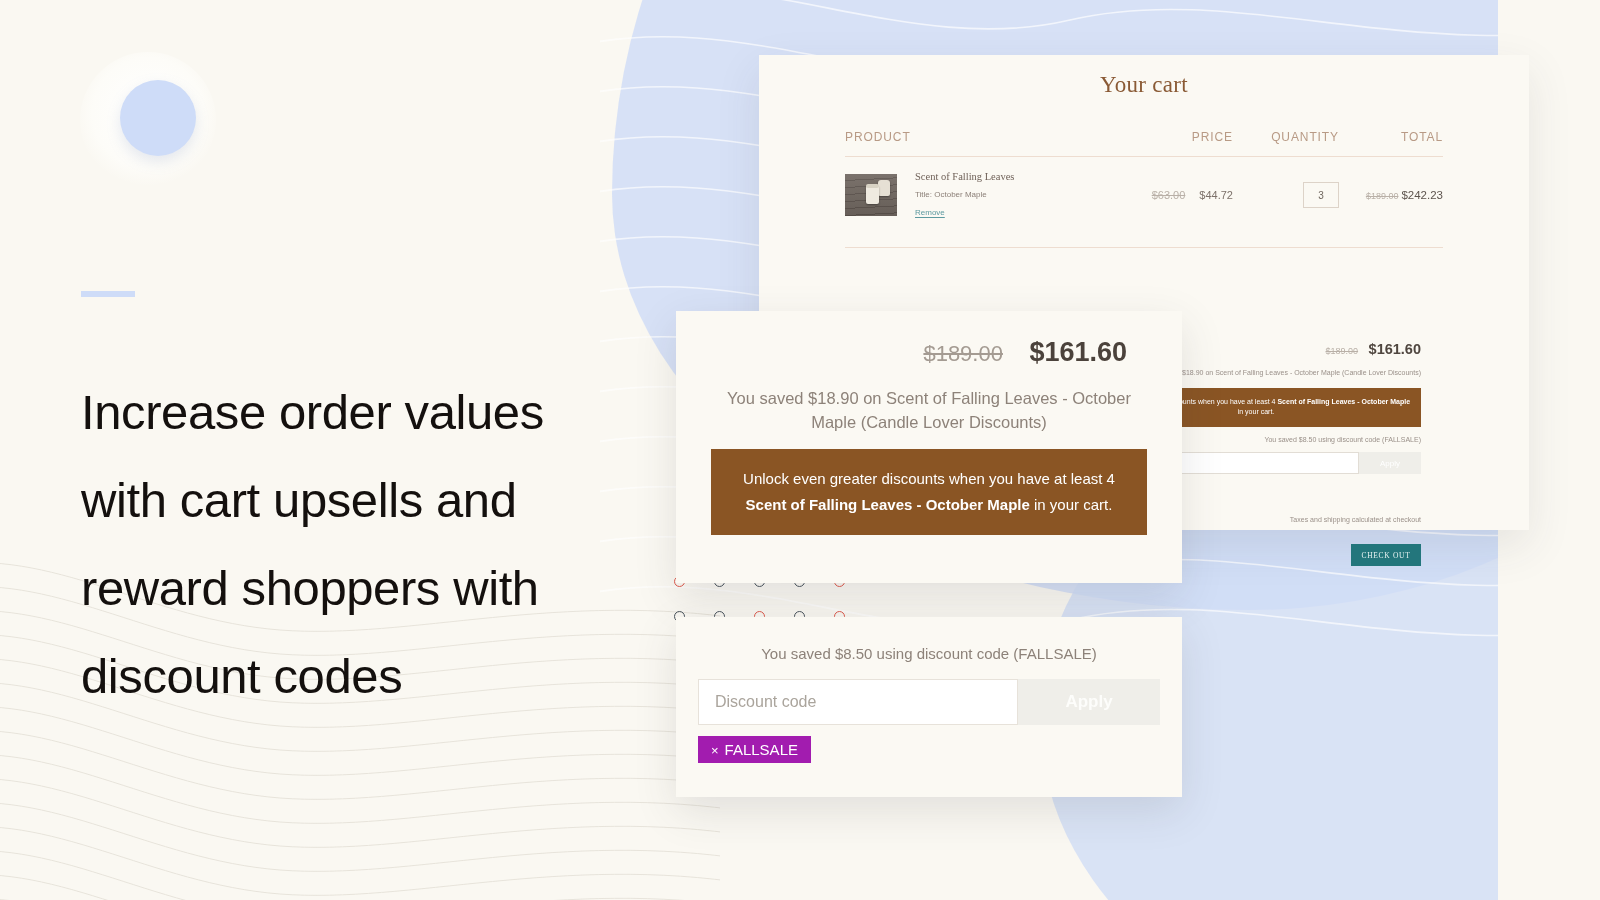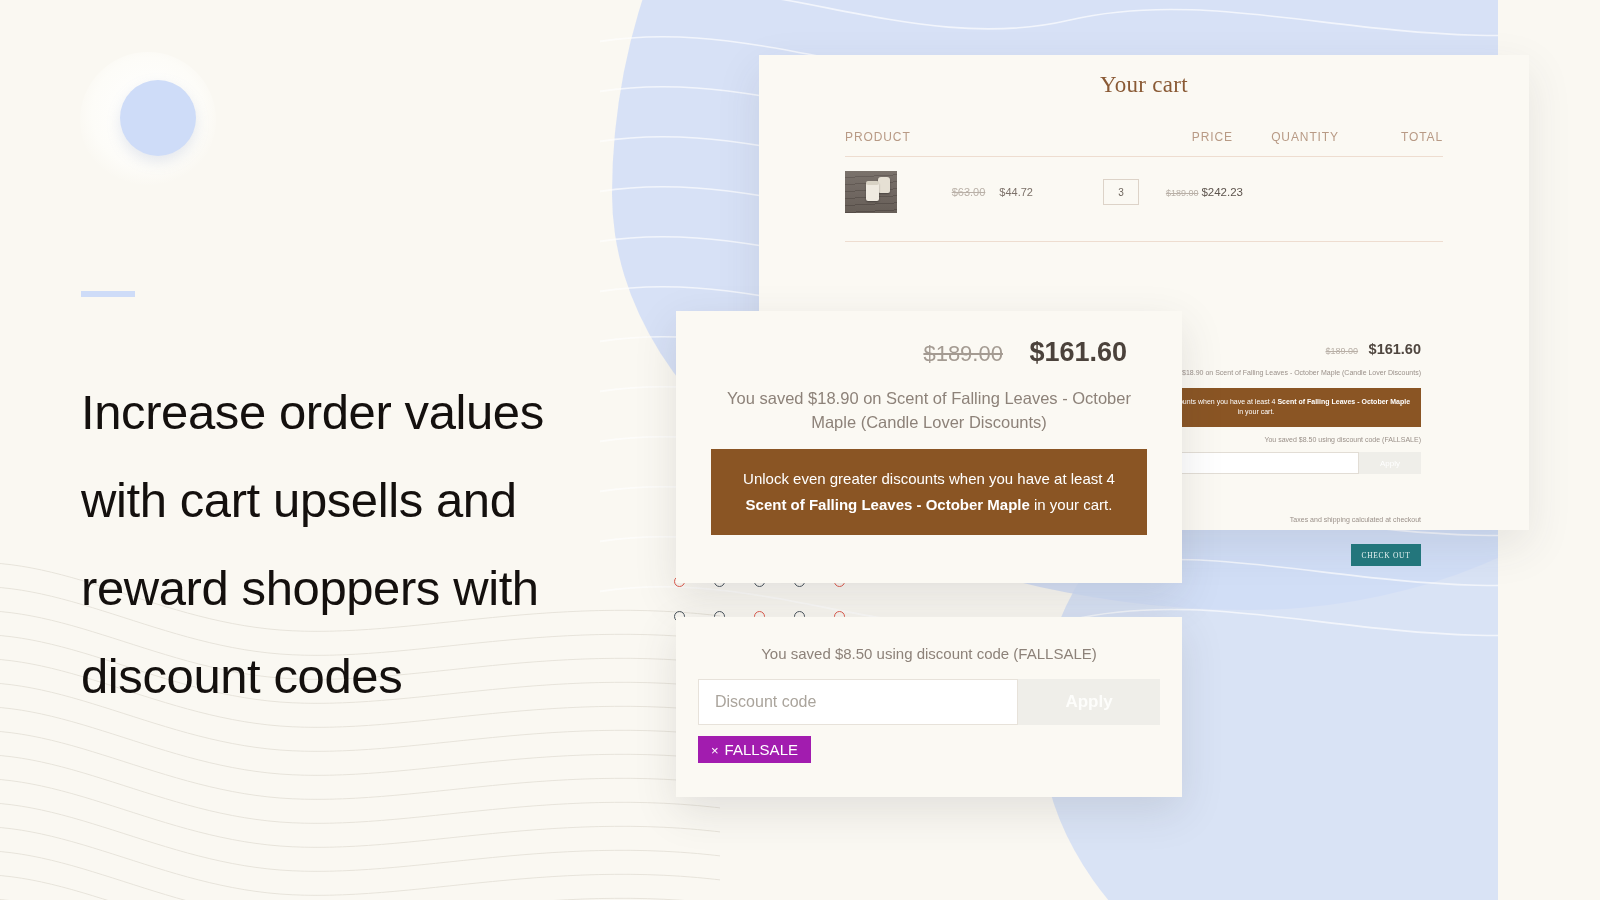--- a/index.html
+++ b/index.html
@@ -303,20 +303,25 @@
         <div class="ch-total">TOTAL</div>
       </div>
       <div class="cart-divider"></div>
 
       <div class="cart-row">
         <div class="thumb">
           <div class="candle c2"></div>
           <div class="candle c1"></div>
           <div class="lid"></div>
         </div>
+        <div class="row-info">
+          <div class="row-title">Scent of Falling Leaves</div>
+          <div class="row-variant">Title: October Maple</div>
+          <div class="row-remove">Remove</div>
+        </div>
         <div class="row-price">
           <s>$63.00</s><span>$44.72</span>
         </div>
         <div class="row-qty">
           <div class="qty-box">3</div>
         </div>
         <div class="row-total">
           <s>$189.00</s><span>$242.23</span>
         </div>
       </div>

